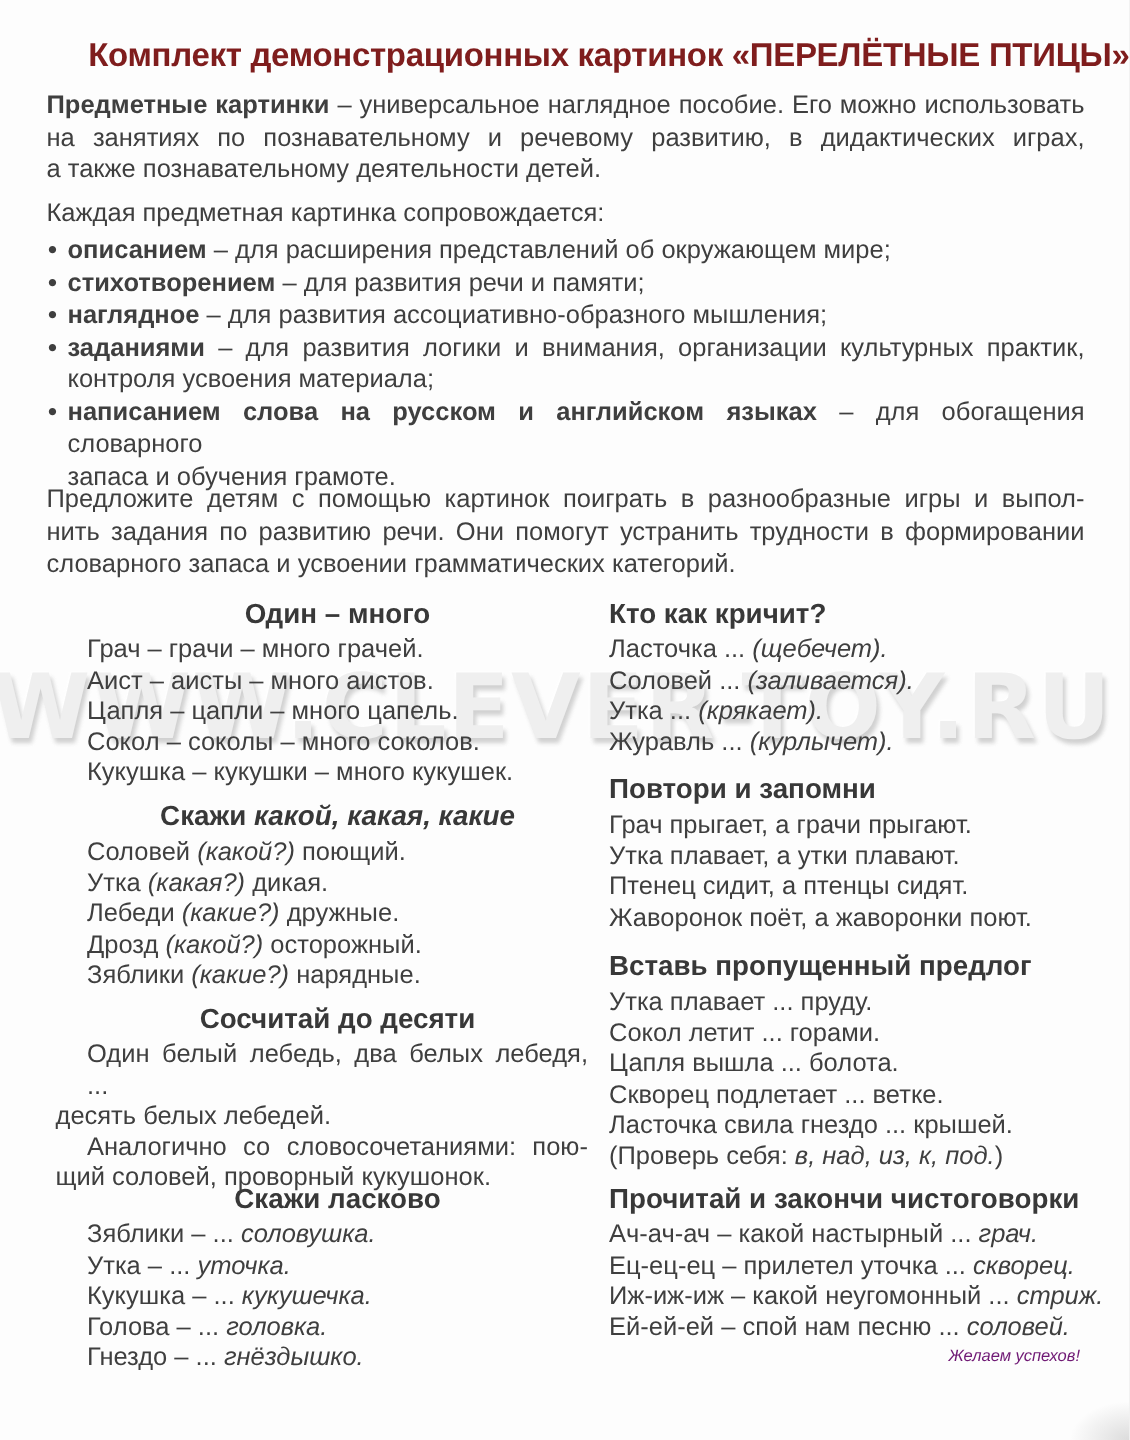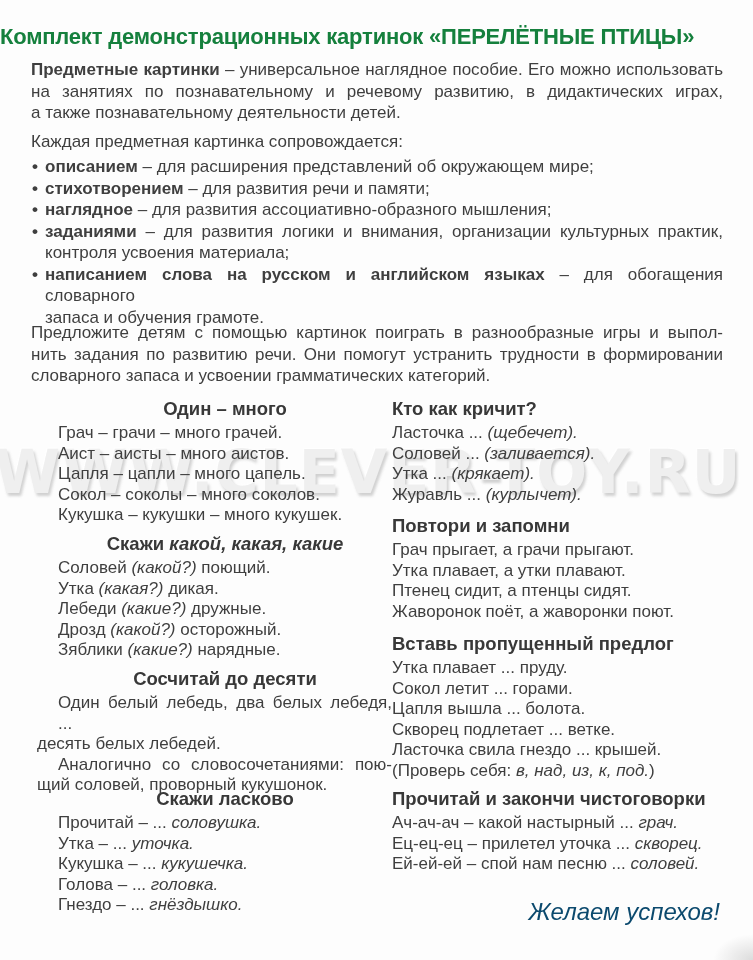--- a/index.html
+++ b/index.html
@@ -14,55 +14,55 @@
   }
   .page::after{
     content:"";position:absolute;right:0;bottom:0;width:40px;height:26px;
     background:radial-gradient(ellipse at 100% 100%, rgba(120,120,120,.25), rgba(120,120,120,0) 70%);
     pointer-events:none;
   }
   .content{position:relative;z-index:1;}
 
   .title{
     position:absolute;top:24px;left:0;width:753px;
-    text-align:left;
-    font-size:22px;font-weight:bold;color:#15803d;
+    text-align:right;
+    font-size:22px;font-weight:bold;color:#7f1d1d;
     letter-spacing:-0.2px;
   }
 
   .block{position:absolute;left:31px;width:692px;font-size:17px;}
   .line{line-height:21.5px;white-space:nowrap;}
   .block .line{white-space:normal;}
   .line.j{text-align:justify;text-align-last:justify;white-space:normal;}
   .line.bullet{position:relative;padding-left:14px;}
   .line.bullet::before{content:"\2022";position:absolute;left:1px;font-weight:bold;}
   .line.cont{padding-left:14px;}
 
   #intro-p1{top:59px;}
   #lead-in{top:132px;}
   #bullet-list{top:156px;}
   #intro-p2{top:322px;}
 
   .col-section{position:absolute;font-size:17px;}
   .col-left{left:37px;width:355px;}
-  .col-right{left:392px;width:330px;}
+  .col-right{left:406px;width:330px;}
   .sec-heading{font-size:18.5px;font-weight:bold;line-height:22px;color:#383838;}
   .sec-lines{margin-top:3px;}
   .sec-lines .line{line-height:20.5px;}
   .col-left .sec-heading{padding-left:21px;text-align:center;}
   .col-left .sec-lines .line{padding-left:21px;}
   .col-left .sec-lines .line.out{padding-left:0;}
   .col-left .sec-lines .line.j{white-space:normal;}
 
   #ls1{top:398px;} #ls2{top:533px;} #ls3{top:668px;} #ls4{top:788px;}
   #rs1{top:398px;} #rs2{top:515px;} #rs3{top:633px;} #rs4{top:788px;}
 
   #signoff{
     position:absolute;top:898px;left:406px;width:314px;
-    text-align:right;font-style:italic;font-size:24px;color:#0c4a6e;
+    text-align:right;font-style:italic;font-size:11px;color:#701a75;
   }
 
   .sb{font-weight:bold;}
   .si{font-style:italic;}
 
   .watermark{
     position:absolute;top:437px;left:-6px;width:770px;z-index:0;
     font-family:"DejaVu Sans",sans-serif;
     font-weight:bold;font-size:60px;line-height:70px;
     white-space:nowrap;overflow:hidden;
@@ -127,21 +127,21 @@
       <div class="sec-lines">
           <div class="line j"><span>Один белый лебедь, два белых лебедя, ...</span></div>
           <div class="line out"><span>десять белых лебедей.</span></div>
           <div class="line j"><span>Аналогично со словосочетаниями: пою-</span></div>
           <div class="line out"><span>щий соловей, проворный кукушонок.</span></div>
         </div>
     </div>
     <div class="col-section col-left" id="ls4">
       <div class="sec-heading"><span>Скажи ласково</span></div>
       <div class="sec-lines">
-          <div class="line"><span>Прочитай – ... </span><span class="si">соловушка.</span></div>
+          <div class="line"><span>Зяблики – ... </span><span class="si">соловушка.</span></div>
           <div class="line"><span>Утка – ... </span><span class="si">уточка.</span></div>
           <div class="line"><span>Кукушка – ... </span><span class="si">кукушечка.</span></div>
           <div class="line"><span>Голова – ... </span><span class="si">головка.</span></div>
           <div class="line"><span>Гнездо – ... </span><span class="si">гнёздышко.</span></div>
         </div>
     </div>
 
     <div class="col-section col-right" id="rs1">
       <div class="sec-heading"><span>Кто как кричит?</span></div>
       <div class="sec-lines">
@@ -169,19 +169,20 @@
           <div class="line"><span>Скворец подлетает ... ветке.</span></div>
           <div class="line"><span>Ласточка свила гнездо ... крышей.</span></div>
           <div class="line"><span>(Проверь себя: </span><span class="si">в, над, из, к, под.</span><span>)</span></div>
         </div>
     </div>
     <div class="col-section col-right" id="rs4">
       <div class="sec-heading"><span>Прочитай и закончи чистоговорки</span></div>
       <div class="sec-lines">
           <div class="line"><span>Ач-ач-ач – какой настырный ... </span><span class="si">грач.</span></div>
           <div class="line"><span>Ец-ец-ец – прилетел уточка ... </span><span class="si">скворец.</span></div>
+          <div class="line"><span>Иж-иж-иж – какой неугомонный ... </span><span class="si">стриж.</span></div>
           <div class="line"><span>Ей-ей-ей – спой нам песню ... </span><span class="si">соловей.</span></div>
         </div>
     </div>
 
     <div id="signoff">Желаем успехов!</div>
   </div>
 </div>
 
 </body></html>

